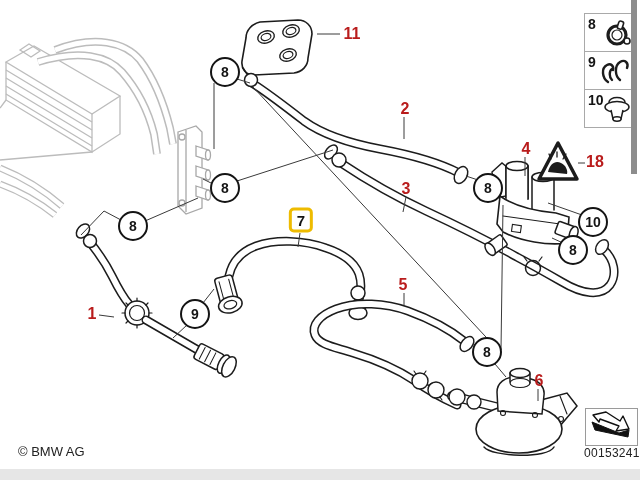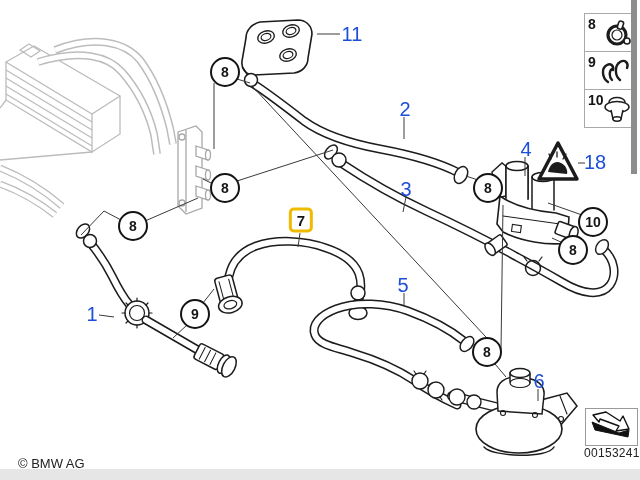--- a/index.html
+++ b/index.html
@@ -7,35 +7,35 @@
     position:relative; width:640px; height:480px; background:#ffffff;
     font-family:"Liberation Sans", sans-serif; overflow:hidden;
   }
   svg.drawing { position:absolute; left:0; top:0; }
   .co { position:absolute; transform:translate(-50%,-50%); z-index:5; }
   .co.circle {
     width:26px; height:26px; border:2px solid #141414; border-radius:50%;
     background:#fff; display:flex; align-items:center; justify-content:center;
     font-weight:bold; font-size:14px; color:#141414; line-height:1;
   }
-  .co.plain { font-weight:normal; font-size:20px; color:#1d4ed8; line-height:1; }
+  .co.plain { font-weight:bold; font-size:16px; color:#b91c1c; line-height:1; }
   .co.hl {
     border:3px solid #eebb00; border-radius:5px; background:#fff;
     padding:2px 5px; font-weight:bold; font-size:15px; color:#141414; line-height:1;
   }
   .legend {
     position:absolute; left:584px; top:13px; width:49px; z-index:4;
     border:1px solid #a9a9a9; background:#fff;
   }
   .legend-row { height:37px; border-bottom:1px solid #a9a9a9; position:relative; }
   .legend-row:last-child { border-bottom:none; }
   .legend-num { position:absolute; left:3px; top:2px; font-weight:bold; font-size:14px; color:#141414; }
   .legend-icon { position:absolute; right:0px; bottom:0px; }
   .vbar { position:absolute; left:631px; top:0; width:6px; height:174px; background:#8d8d8d; z-index:6; }
-  .copyright { position:absolute; left:18px; top:456px; font-size:13px; color:#222; z-index:4; }
+  .copyright { position:absolute; left:18px; top:444px; font-size:13px; color:#222; z-index:4; }
   .arrowbox {
     position:absolute; left:585px; top:408px; width:51px; height:36px;
     border:1px solid #9a9a9a; background:#fff; z-index:4;
   }
   .partnum { position:absolute; left:584px; top:446px; font-size:12px; color:#222; letter-spacing:0.3px; z-index:4; }
   .bottombar { position:absolute; left:0; bottom:0; width:640px; height:11px; background:#e6e6e6; z-index:3; }
 </style>
 </head>
 <body>
 

